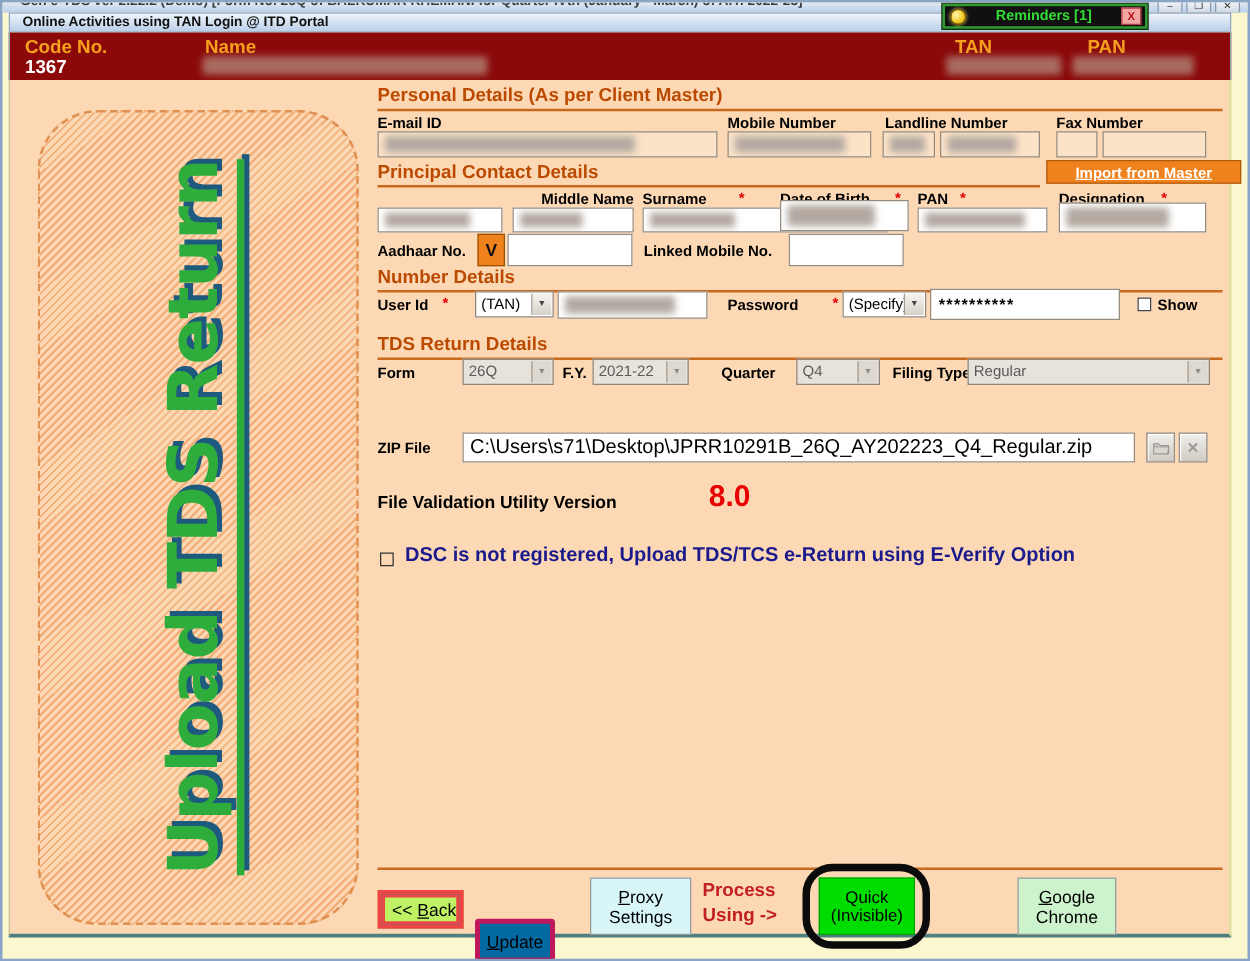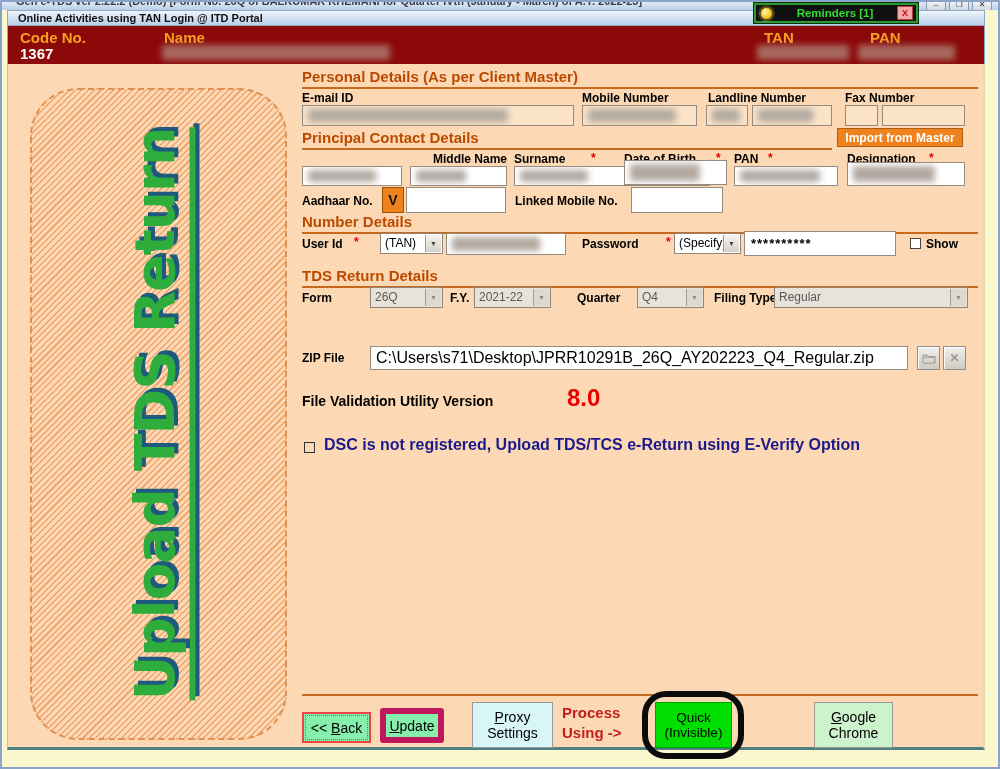--- a/index.html
+++ b/index.html
@@ -73,22 +73,22 @@
           font-size:14px; text-align:center; line-height:24px; }
   .zipbtn { position:absolute; width:23px; height:24px; background:linear-gradient(#f2f0ec,#cfcbc2);
             border:1px solid #8f8f8f; box-shadow:inset 1px 1px 0 #fff; text-align:center; line-height:22px;
             color:#9a9a9a; font-size:12px; font-weight:bold; }
   .fvu-val { position:absolute; color:#e80000; font-weight:bold; font-size:24px; }
   .dsc { position:absolute; color:#1a1a8c; font-weight:bold; font-size:16px; }
 
   
   .fbtn { position:absolute; display:flex; flex-direction:column; align-items:center; justify-content:center;
           font-size:14px; color:#000; text-align:center; }
-  .btn-back { background:#86efac; border:2px solid #ef4444; outline:1px dotted #8a6a70; outline-offset:-4px; }
-  .btn-update { background:#86efac; border:6px solid #be185d; border-radius:3px; }
+  .btn-back { background:#bef264; border:6px solid #ef4444; outline:1px dotted #8a6a70; outline-offset:-4px;align-items:flex-end; }
+  .btn-update { background:#0369a1; border:4px solid #be185d; border-radius:3px;margin-top:27px; }
   .btn-proxy { background:#d8f6f8; border:1px solid #999; }
   .btn-quick { background:#00dd00; border:1px solid #00a000; font-size:13.5px; }
   .btn-chrome { background:#cdf3cd; border:1px solid #999; }
   .quick-ring { position:absolute; left:640px; top:689px; width:102px; height:68px;
                 border:6px solid #0b0b0b; border-radius:24px; background:transparent; }
   .process { position:absolute; color:#c22020; font-weight:bold; font-size:15px; line-height:1.35; }
   .accel { text-decoration:underline; }
   .dob-u { border-bottom:2px solid #7a7066; padding-bottom:1px; }
   .foldersvg { width:14px; height:11px; display:inline-block; vertical-align:middle; }
 </style>
@@ -151,21 +151,21 @@
     <div class="blur gray" style="width:28px;"></div>
   </div>
   <div class="fld peach" style="left:750px; top:103px; width:80px; height:21px;">
     <div class="blur gray" style="width:55px;"></div>
   </div>
   <span class="lbl" style="left:843px; top:89px;">Fax Number</span>
   <div class="fld peach" style="left:843px; top:103px; width:33px; height:21px;"></div>
   <div class="fld peach" style="left:880px; top:103px; width:83px; height:21px;"></div>
 
   <span class="sechead" style="left:300px; top:127px;">Principal Contact Details</span>
-  <div class="btn-orange" style="left:835px; top:126px; width:126px; height:19px; line-height:18px;">Import from Master</div>
+  <div class="btn-orange" style="left:835px; top:126px; width:156px; height:19px; line-height:18px;text-decoration:underline;">Import from Master</div>
   <div class="secline" style="left:300px; top:146px; width:530px;"></div>
 
   <span class="lbl" style="left:300px; top:162px;padding-left:36px;">First Name</span>
   <span class="lbl" style="left:408px; top:150px;padding-left:23px;">Middle Name</span>
   <span class="lbl" style="left:512px; top:150px;">Surname</span>
   <span class="req" style="left:589px; top:149px;">*</span>
   <span class="lbl dob-u" style="left:622px; top:150px;">Date of Birth</span>
   <span class="req" style="left:714px; top:149px;">*</span>
   <span class="lbl" style="left:732px; top:150px;">PAN</span>
   <span class="req" style="left:766px; top:149px;">*</span>

